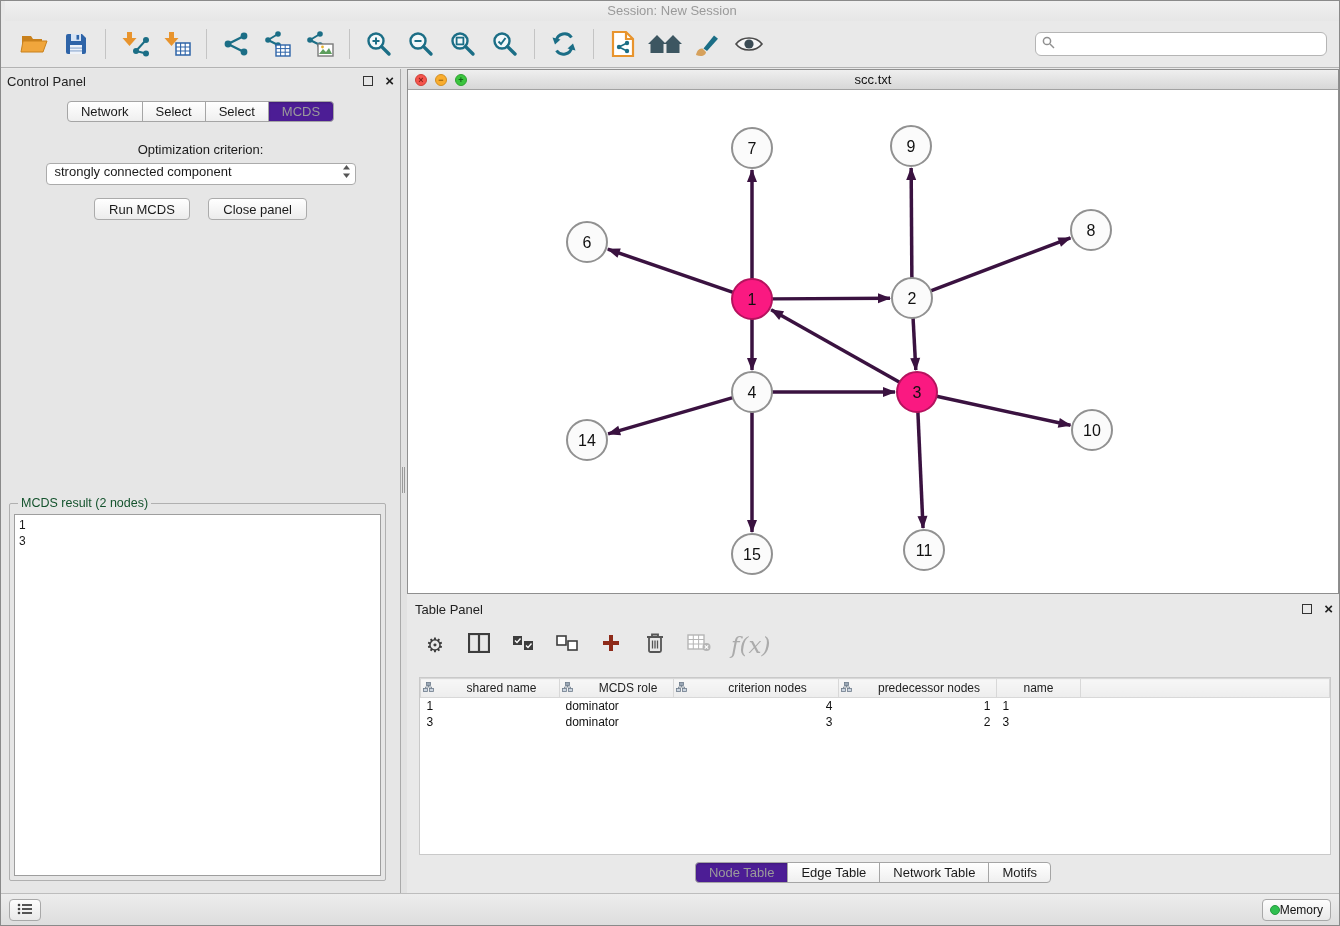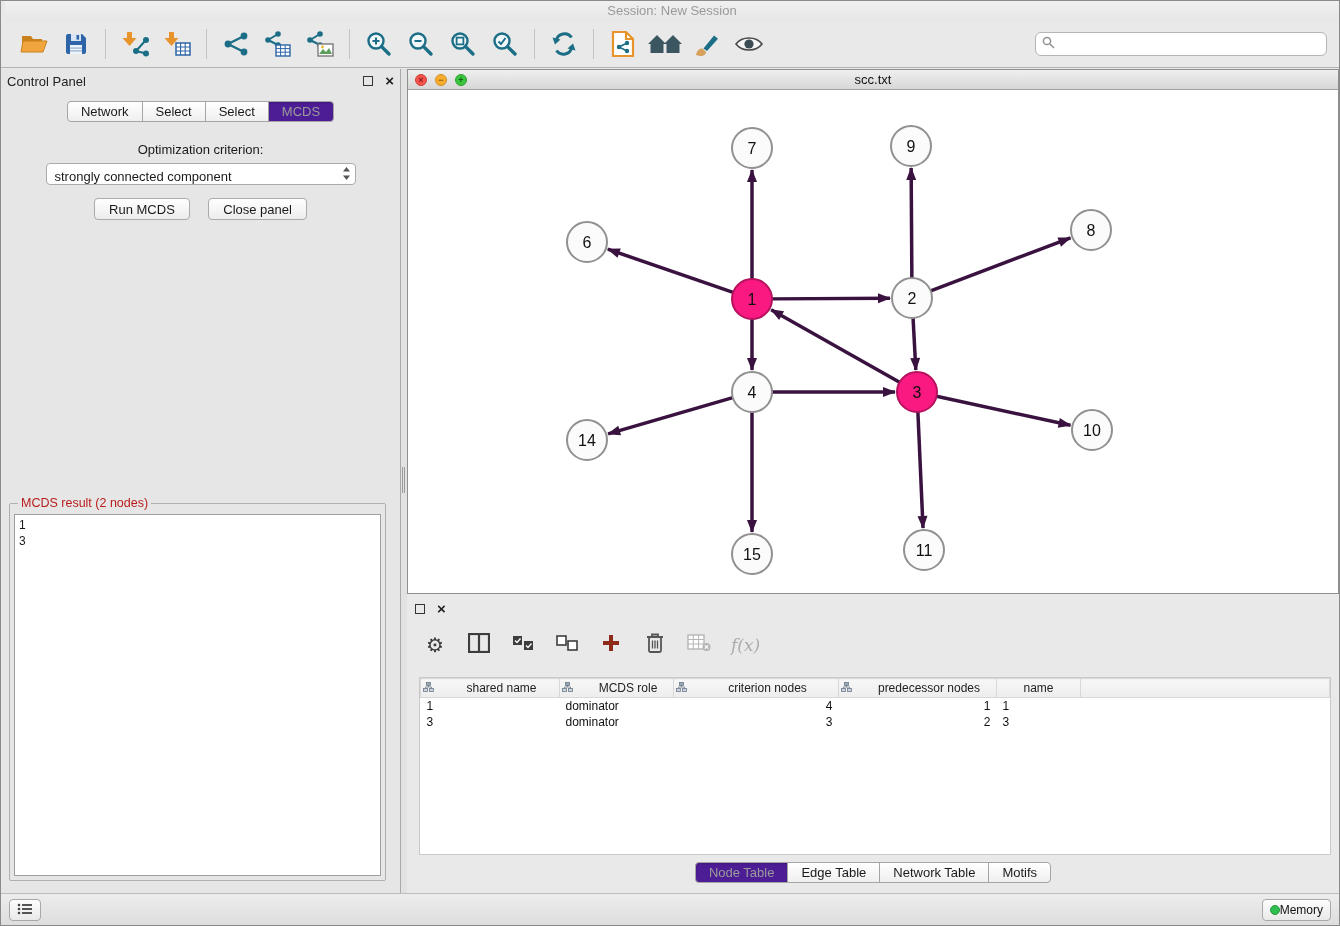--- a/index.html
+++ b/index.html
@@ -32,27 +32,27 @@
   .winx{font-size:15px;font-weight:bold;color:#222;line-height:10px}
   .seg{display:flex;justify-content:center}
   .seg button{margin-left:-1px;height:21px;padding:0 13px;font-size:13px;color:#1a1a1a;
               border:1px solid #a5a5a5;background:linear-gradient(#ffffff,#efefef)}
   .seg button:first-child{border-radius:4px 0 0 4px;margin-left:0}
   .seg button:last-child{border-radius:0 4px 4px 0}
   .seg button.sel{background:#4c1d95;color:#9b9b9b;box-shadow:inset 0 1px 2px rgba(0,0,0,.18)}
   .mcds-pane{padding-top:20px;text-align:center}
   .opt-label{font-size:13px;margin-bottom:6px}
   .dropdown{width:310px;height:22px;margin:0 auto 13px;background:#fff;border:1px solid #ababab;
-            border-radius:4px;display:flex;align-items:flex-end;padding:0 4px 0 8px;font-size:13px}
+            border-radius:4px;display:flex;align-items:flex-start;padding:0 4px 0 8px;font-size:13px}
   .dropdown .dd-text{flex:1;text-align:left}
   .btn{height:22px;padding:0 14px;font-size:13px;border:1px solid #ababab;border-radius:4px;
        background:linear-gradient(#ffffff,#ececec);margin:0 7px}
   .result-box{position:absolute;left:8px;right:14px;top:427px;bottom:12px;
               border:1px solid #b0b0b0;border-radius:2px;padding:4px}
-  .result-box legend{font-size:12.5px;padding:0 3px;margin-left:4px;color:#b91c1c}
+  .result-box legend{font-size:12.5px;padding:0 3px;margin-left:4px;color:#14532d}
   .result-list{width:100%;height:100%;background:#fff;border:1px solid #9e9e9e;
                font-size:12px;line-height:16px;padding:2px 4px;overflow:auto;text-align:left}
 
   
   .split-v{position:absolute;left:400px;top:68px;width:6px;bottom:32px;background:#e2e2e2}
   .split-v .grip{position:absolute;top:398px;left:1px;width:3px;height:26px;
                  border-left:1px solid #9a9a9a;border-right:1px solid #9a9a9a}
 
   
   .net-window{position:absolute;top:68px;left:406px;right:0;height:525px;background:#fff;
@@ -67,21 +67,21 @@
   .light.green{background:#3bc53e;border:1px solid #2fa232;color:#14621a}
   .net-canvas{position:absolute;top:20px;left:0;right:0;bottom:0;background:#fff}
   .net-canvas svg text{font-family:"Liberation Sans",sans-serif}
 
   
   .table-panel{position:absolute;top:596px;left:406px;right:0;bottom:36px;background:#e9e9e9}
   .tt-toolbar{position:absolute;top:26px;left:16px;right:10px;height:44px;display:flex;
               align-items:center;gap:20px}
   .tt-btn{display:flex;align-items:center;justify-content:center;min-width:24px;height:28px}
   .gear-glyph{font-size:20px;color:#3d3d3d;line-height:1}
-  .fx{font-family:"DejaVu Serif",serif;font-style:italic;font-size:17px;color:#ababab}
+  .fx{font-family:"DejaVu Serif",serif;font-style:italic;font-size:23px;color:#ababab}
   .table-wrap{position:absolute;left:12px;right:8px;top:80px;bottom:34px;background:#fff;
               border:1px solid #c9c9c9;overflow:hidden}
   table.grid{border-collapse:collapse;table-layout:fixed;width:100%;font-size:12px}
   table.grid th{height:19px;background:linear-gradient(#f7f7f7,#ededed);border:1px solid #d8d8d8;
                 font-weight:normal;font-size:12px;color:#222;position:relative;padding:0 2px}
   .th-inner{display:flex;gap:12px}
   .th-inner .th-label{flex:1;text-align:center;white-space:nowrap;overflow:hidden}
   table.grid td{height:16px;padding:0 6px;white-space:nowrap;overflow:hidden;color:#111}
   td.al{text-align:left;padding-left:8px}
   td.ar-suc{text-align:right;padding-right:22px}
@@ -368,20 +368,21 @@
           <circle cx="344" cy="464" r="20" fill="#fbfbfb" stroke="#919191" stroke-width="2"></circle>
           <text x="344" y="464" dy="0.35em" text-anchor="middle" font-size="16" fill="#111111">15</text>
           <circle cx="516" cy="460" r="20" fill="#fbfbfb" stroke="#919191" stroke-width="2"></circle>
           <text x="516" y="460" dy="0.35em" text-anchor="middle" font-size="16" fill="#111111">11</text>
         </svg>
     </div>
   </div>
 
   <div class="table-panel">
     <div class="panel-head" style="padding-left:8px">
+      <span class="ph-title">Table Panel</span>
       <span class="winbox"></span>
       <span class="winx">×</span>
     </div>
 
     <div class="tt-toolbar">
       <button class="tt-btn">
         <span class="gear-glyph">⚙</span>
       </button>
       <button class="tt-btn">
         <span><svg width="22" height="20" viewBox="0 0 22 20">

